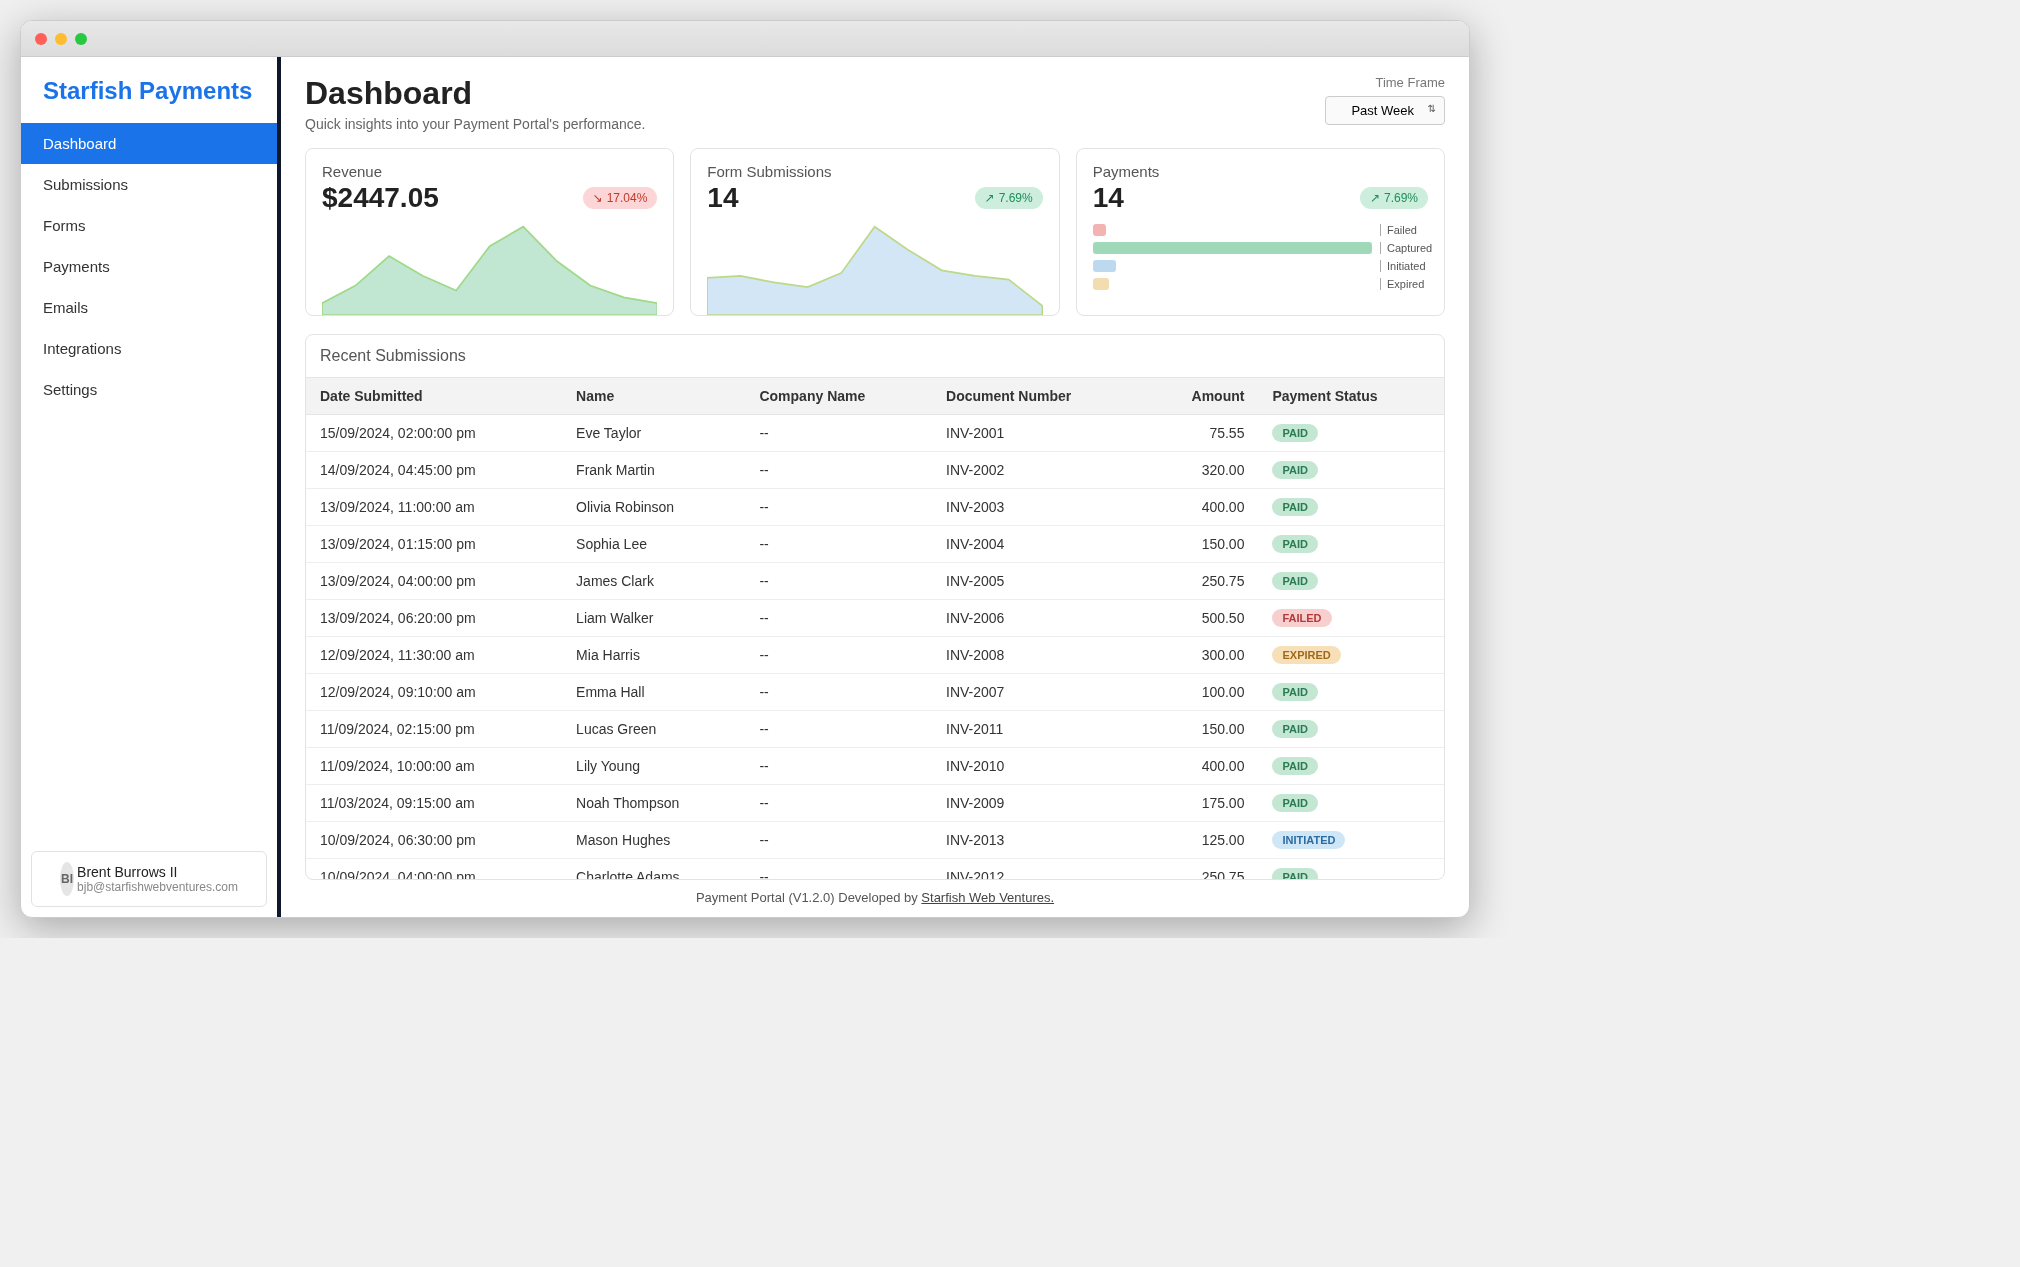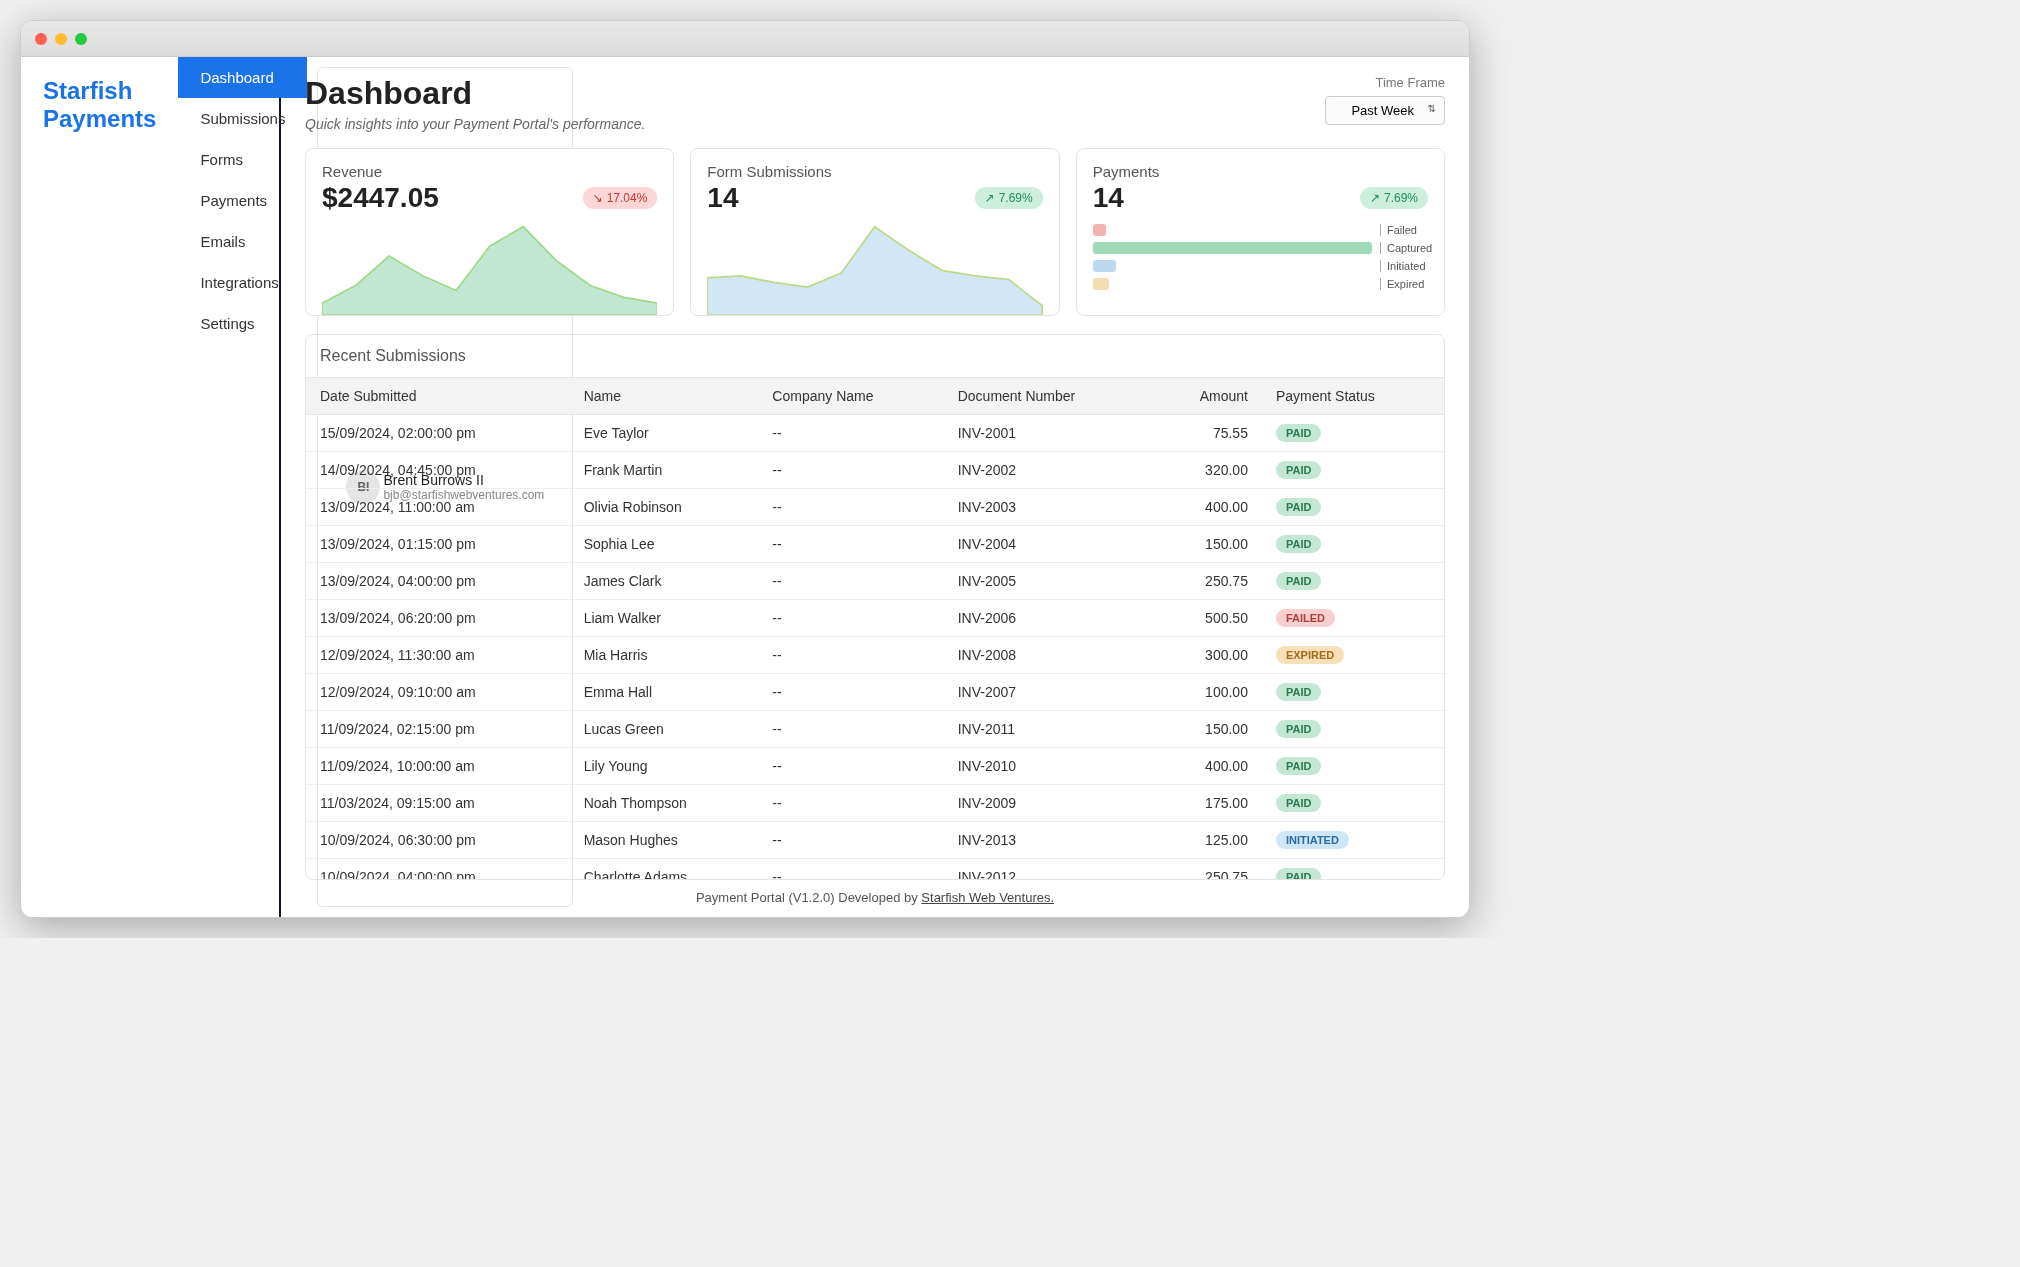--- a/index.html
+++ b/index.html
@@ -3,54 +3,54 @@
 <meta charset="utf-8">
 <style>
 * { margin: 0; padding: 0; box-sizing: border-box; }
 body { font-family: -apple-system, BlinkMacSystemFont, "Segoe UI", Helvetica, Arial, sans-serif; background: #f0f0f0; padding: 20px; }
 .window { width: 1450px; background: #fff; border-radius: 12px; box-shadow: 0 10px 40px rgba(0,0,0,0.3); overflow: hidden; border: 1px solid #ccc; }
 .titlebar { height: 36px; background: linear-gradient(#e8e8e8,#dcdcdc); display:flex; align-items:center; padding:0 14px; border-bottom:1px solid #ccc; }
 .traffic { display:flex; gap:8px; }
 .traffic span { width:12px; height:12px; border-radius:50%; display:block; }
 .dot-red{background:#ff5f57;} .dot-yellow{background:#febc2e;} .dot-green{background:#28c840;}
 .app { display:flex; height: 860px; }
-.sidebar { width: 260px; border-right:2px solid #0f172a; display:flex; flex-direction:row; }
+.sidebar { width: 260px; border-right:4px solid #0f172a; display:flex; flex-direction:column; }
 .brand { font-size: 24px; font-weight: 700; color:#1a73e8; padding: 20px 22px 18px; }
 .nav { flex:1; }
 .nav-item { padding: 12px 22px; font-size:15px; color:#333; cursor:pointer; }
 .nav-item.active { background:#1a73e8; color:#fff; }
 .user-card { margin:10px; border:1px solid #e2e2e2; border-radius:6px; padding:10px 28px; display:flex; align-items:center; gap:3px; }
 .avatar { width:34px; height:34px; border-radius:50%; background:#e5e5e5; display:flex; align-items:center; justify-content:center; font-size:12px; font-weight:600; color:#666; }
 .user-name { font-size:14px; color:#222; }
 .user-email { font-size:12px; color:#888; }
 .main { flex:1; padding: 18px 24px 8px; overflow:auto; display:flex; flex-direction:column; }
 .header-row { display:flex; justify-content:space-between; align-items:flex-start; }
 .page-title { font-size:32px; font-weight:700; color:#222; }
-.page-sub { font-size:14px; color:#666; margin-top:4px;font-style:italic; }
+.page-sub { font-size:14px; color:#666; margin-top:4px; }
 .timeframe { text-align:right; }
 .tf-label { font-size:13px; color:#777; margin-bottom:6px; }
 .tf-select { border:1px solid #ccc; background:#fafafa; padding:6px 30px 6px 10px; font-size:13px; border-radius:4px; position:relative; cursor:pointer; min-width:120px; }
 .tf-select:after { content:"⇅"; position:absolute; right:8px; font-size:10px; color:#555; }
 .cards { display:flex; gap:16px; margin-top:16px; }
 .card { flex:1; border:1px solid #e3e3e3; border-radius:8px; padding:14px 16px 0; background:#fff; display:flex; flex-direction:column; min-height:168px; }
 .card-title { font-size:15px; color:#555; }
 .card-row { display:flex; justify-content:space-between; align-items:center; margin-top:2px; }
 .card-value { font-size:28px; font-weight:700; color:#222; }
 .badge { font-size:12px; padding:4px 10px; border-radius:12px; display:inline-flex; align-items:center; gap:4px; }
 .badge-down { background:#fcd6d6; color:#c0392b; }
 .badge-up { background:#cdeedd; color:#1e8e5a; }
 .spark { flex:1; margin-top:8px; }
 .legend-chart { display:flex; flex-direction:column; gap:6px; margin-top:10px; padding-bottom:12px; }
 .legend-row { display:flex; align-items:center; gap:8px; }
 .bar { height:12px; border-radius:3px; }
 .legend-label { font-size:11px; color:#555; border-left:1px solid #aaa; padding-left:6px; margin-left:auto; min-width:48px; }
 .panel { border:1px solid #e3e3e3; border-radius:8px; margin-top:18px; flex:1; display:flex; flex-direction:column; overflow:hidden; }
 .panel-title { font-size:16px; color:#555; padding:12px 14px; }
 table { width:100%; border-collapse:collapse; font-size:14px; }
-thead th { background:#f3f3f3; text-align:left; padding:10px 14px; font-weight:400; color:#333; border-bottom:1px solid #e5e5e5; border-top:1px solid #e5e5e5; }
+thead th { background:#f3f3f3; text-align:left; padding:10px 14px; font-weight:700; color:#333; border-bottom:1px solid #e5e5e5; border-top:1px solid #e5e5e5; }
 thead th.num { text-align:right; }
 tbody td { padding:9px 14px; border-bottom:1px solid #eee; color:#333; }
 tbody td.num { text-align:right; }
 .status { font-size:11px; font-weight:600; padding:3px 10px; border-radius:10px; display:inline-block; }
 .status-PAID { background:#c3e7d3; color:#2a7a52; }
 .status-FAILED { background:#f7cfcf; color:#b33a3a; }
 .status-EXPIRED { background:#f7dfb8; color:#a06a1a; }
 .status-INITIATED { background:#cfe6f7; color:#2a6ca0; }
 .footer { text-align:center; font-size:13px; color:#555; padding:10px 0 4px; }
 .footer a { color:#444; }

